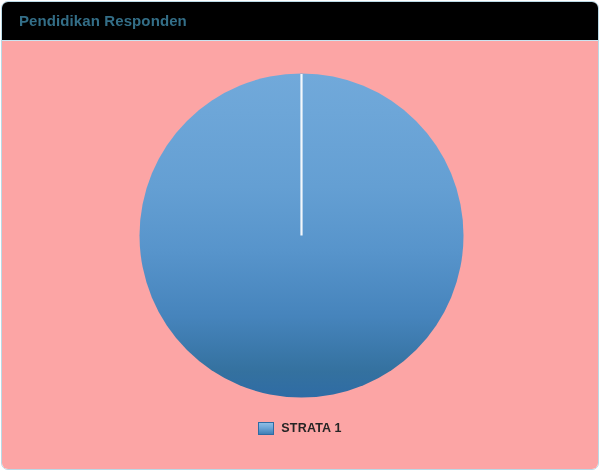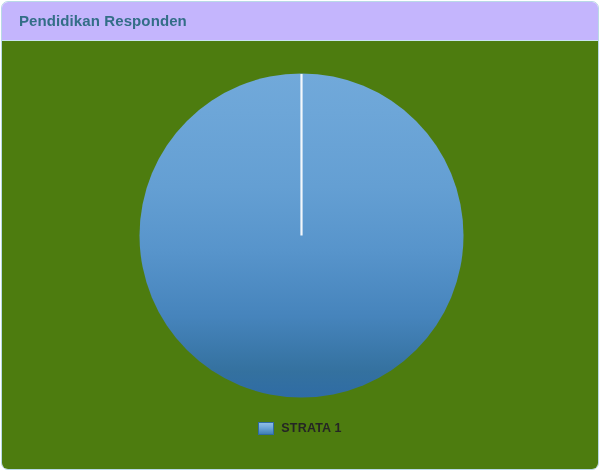--- a/index.html
+++ b/index.html
@@ -26,21 +26,21 @@
     border-radius: 7px;
     overflow: hidden;
   }
 
   .card-header {
     position: absolute;
     left: 0;
     top: 0;
     width: 100%;
     height: 39px;
-    background: #c4b5fd;
+    background: #000000;
     box-sizing: border-box;
     border-bottom: 1px solid #cbe4f0;
   }
 
   .card-title {
     position: absolute;
     left: 17px;
     top: 10px;
     font-size: 15px;
     font-weight: bold;
@@ -48,21 +48,21 @@
     letter-spacing: 0.1px;
     white-space: nowrap;
   }
 
   .card-body {
     position: absolute;
     left: 0;
     top: 39px;
     width: 100%;
     height: 430px;
-    background: #4d7c0f;
+    background: #fca5a5;
   }
 
   .chart-area {
     position: absolute;
     left: 0;
     top: 0;
     width: 100%;
     height: 430px;
   }
 

